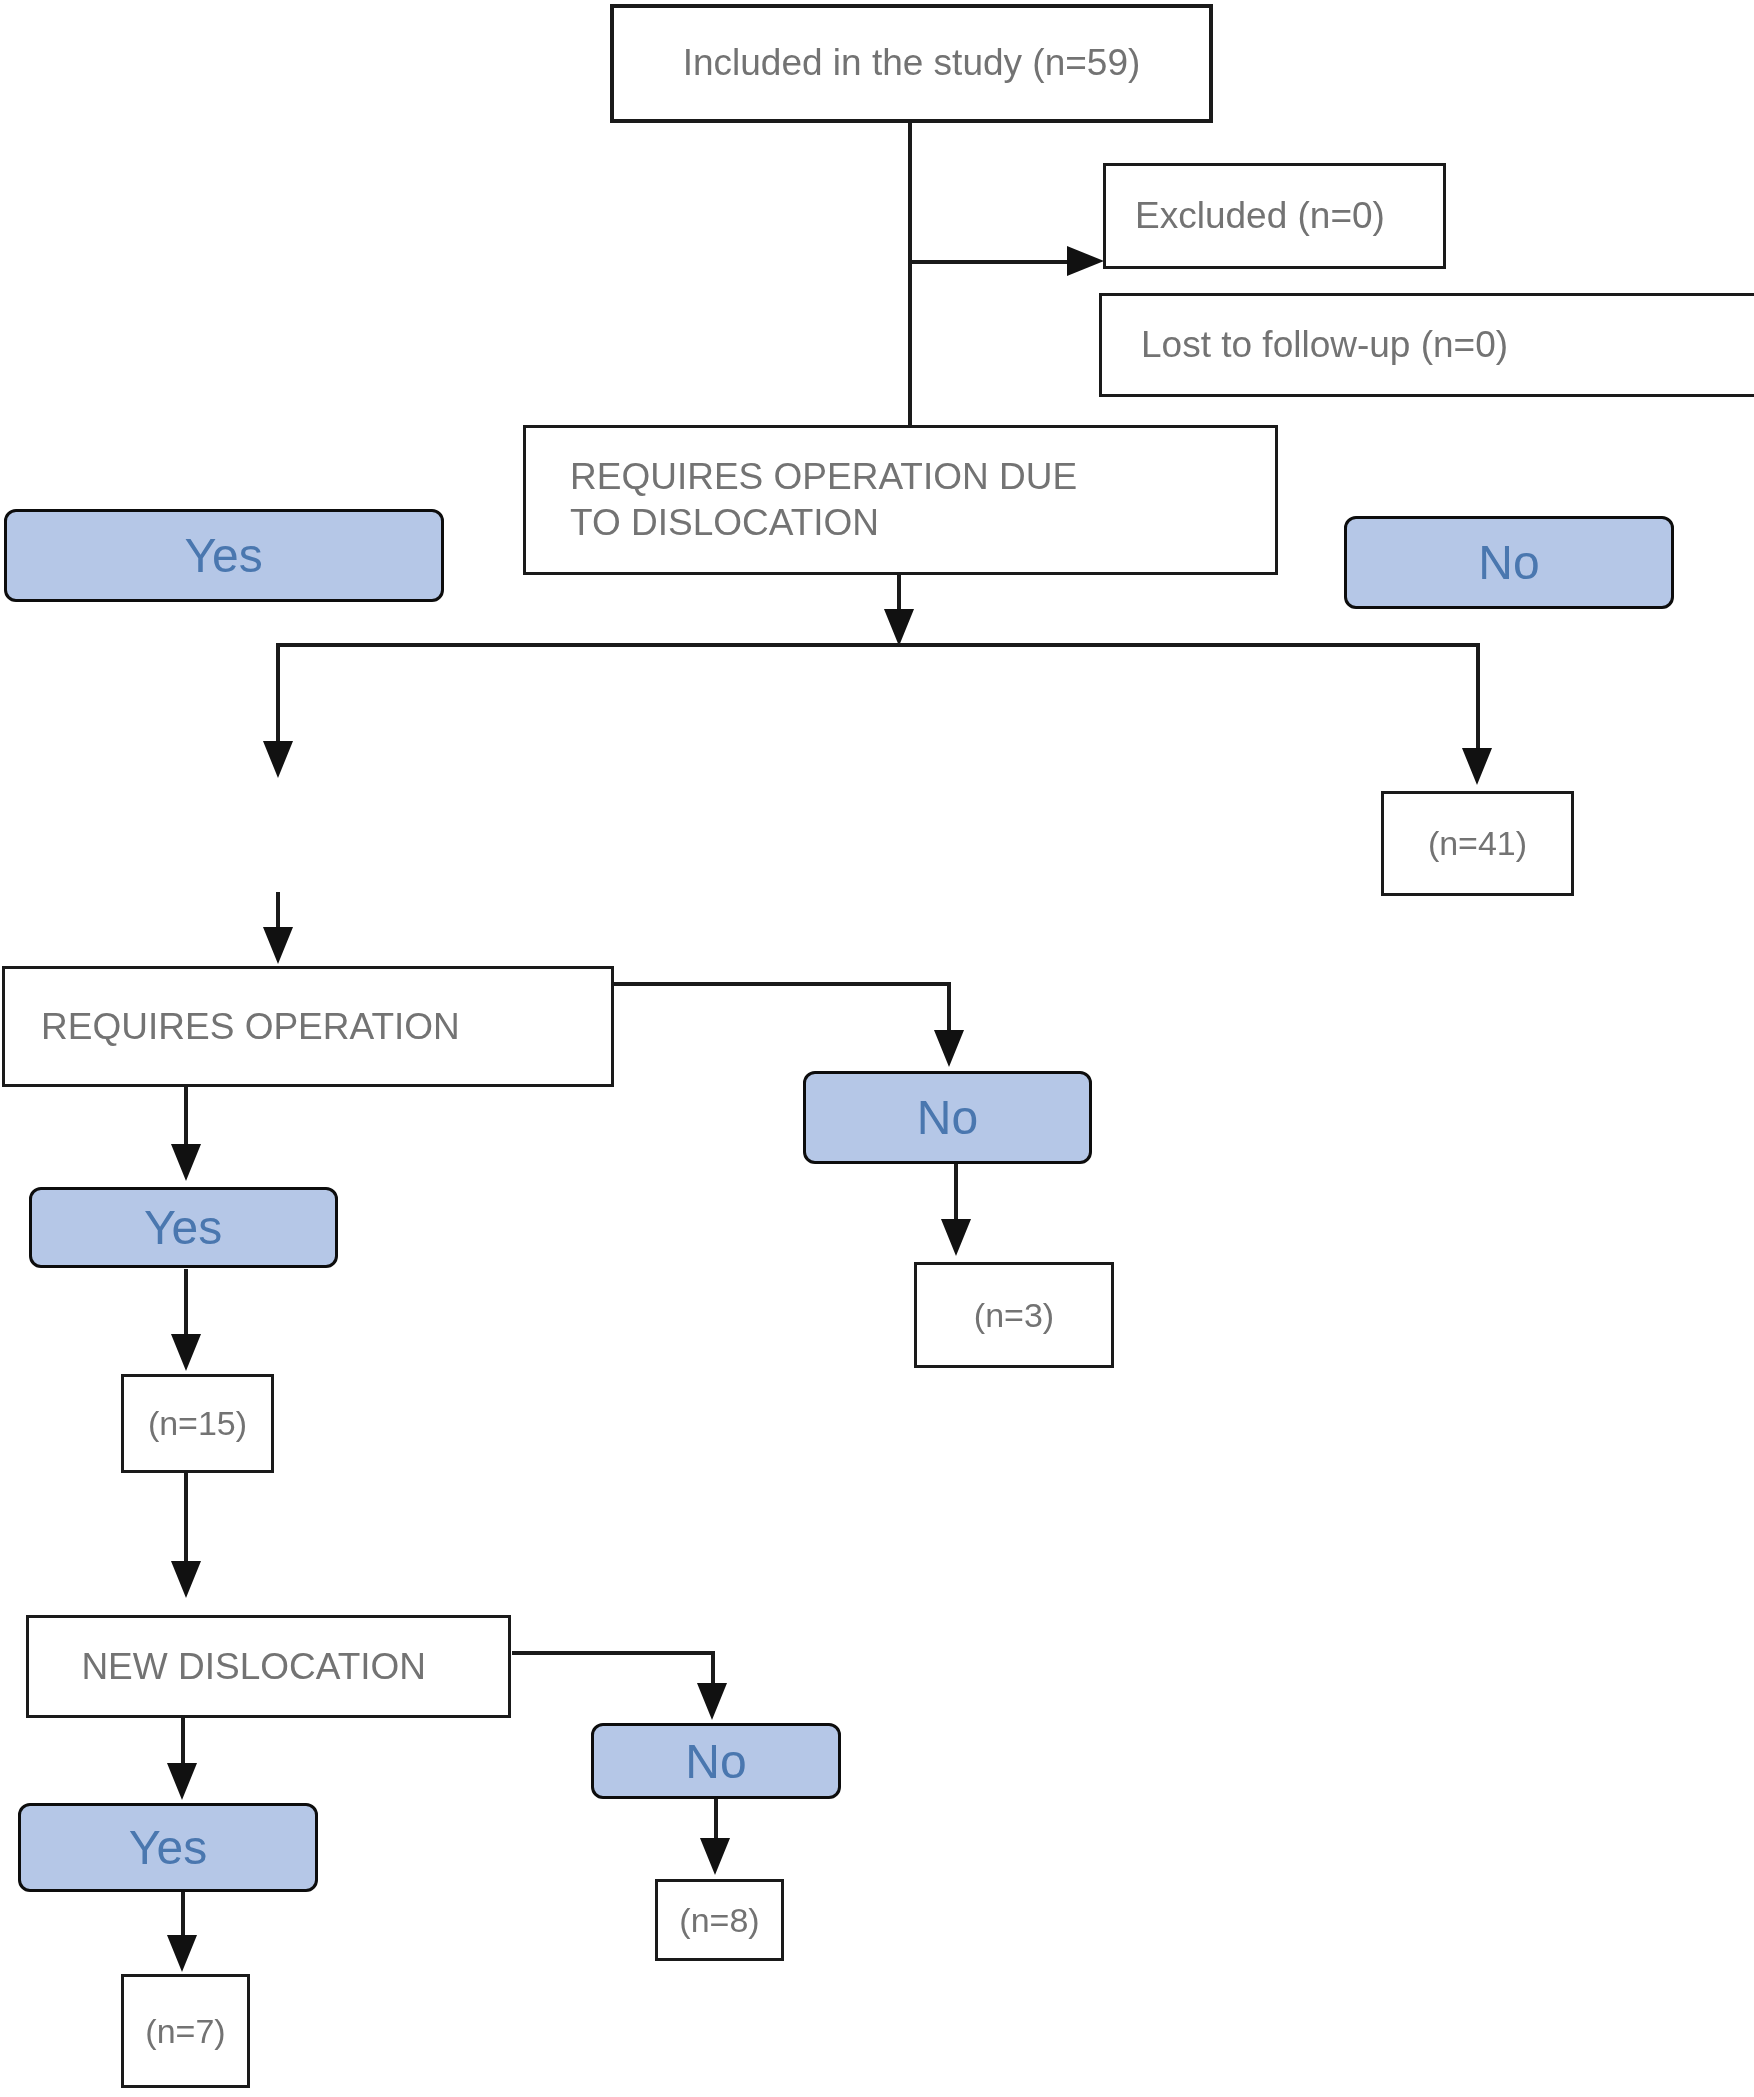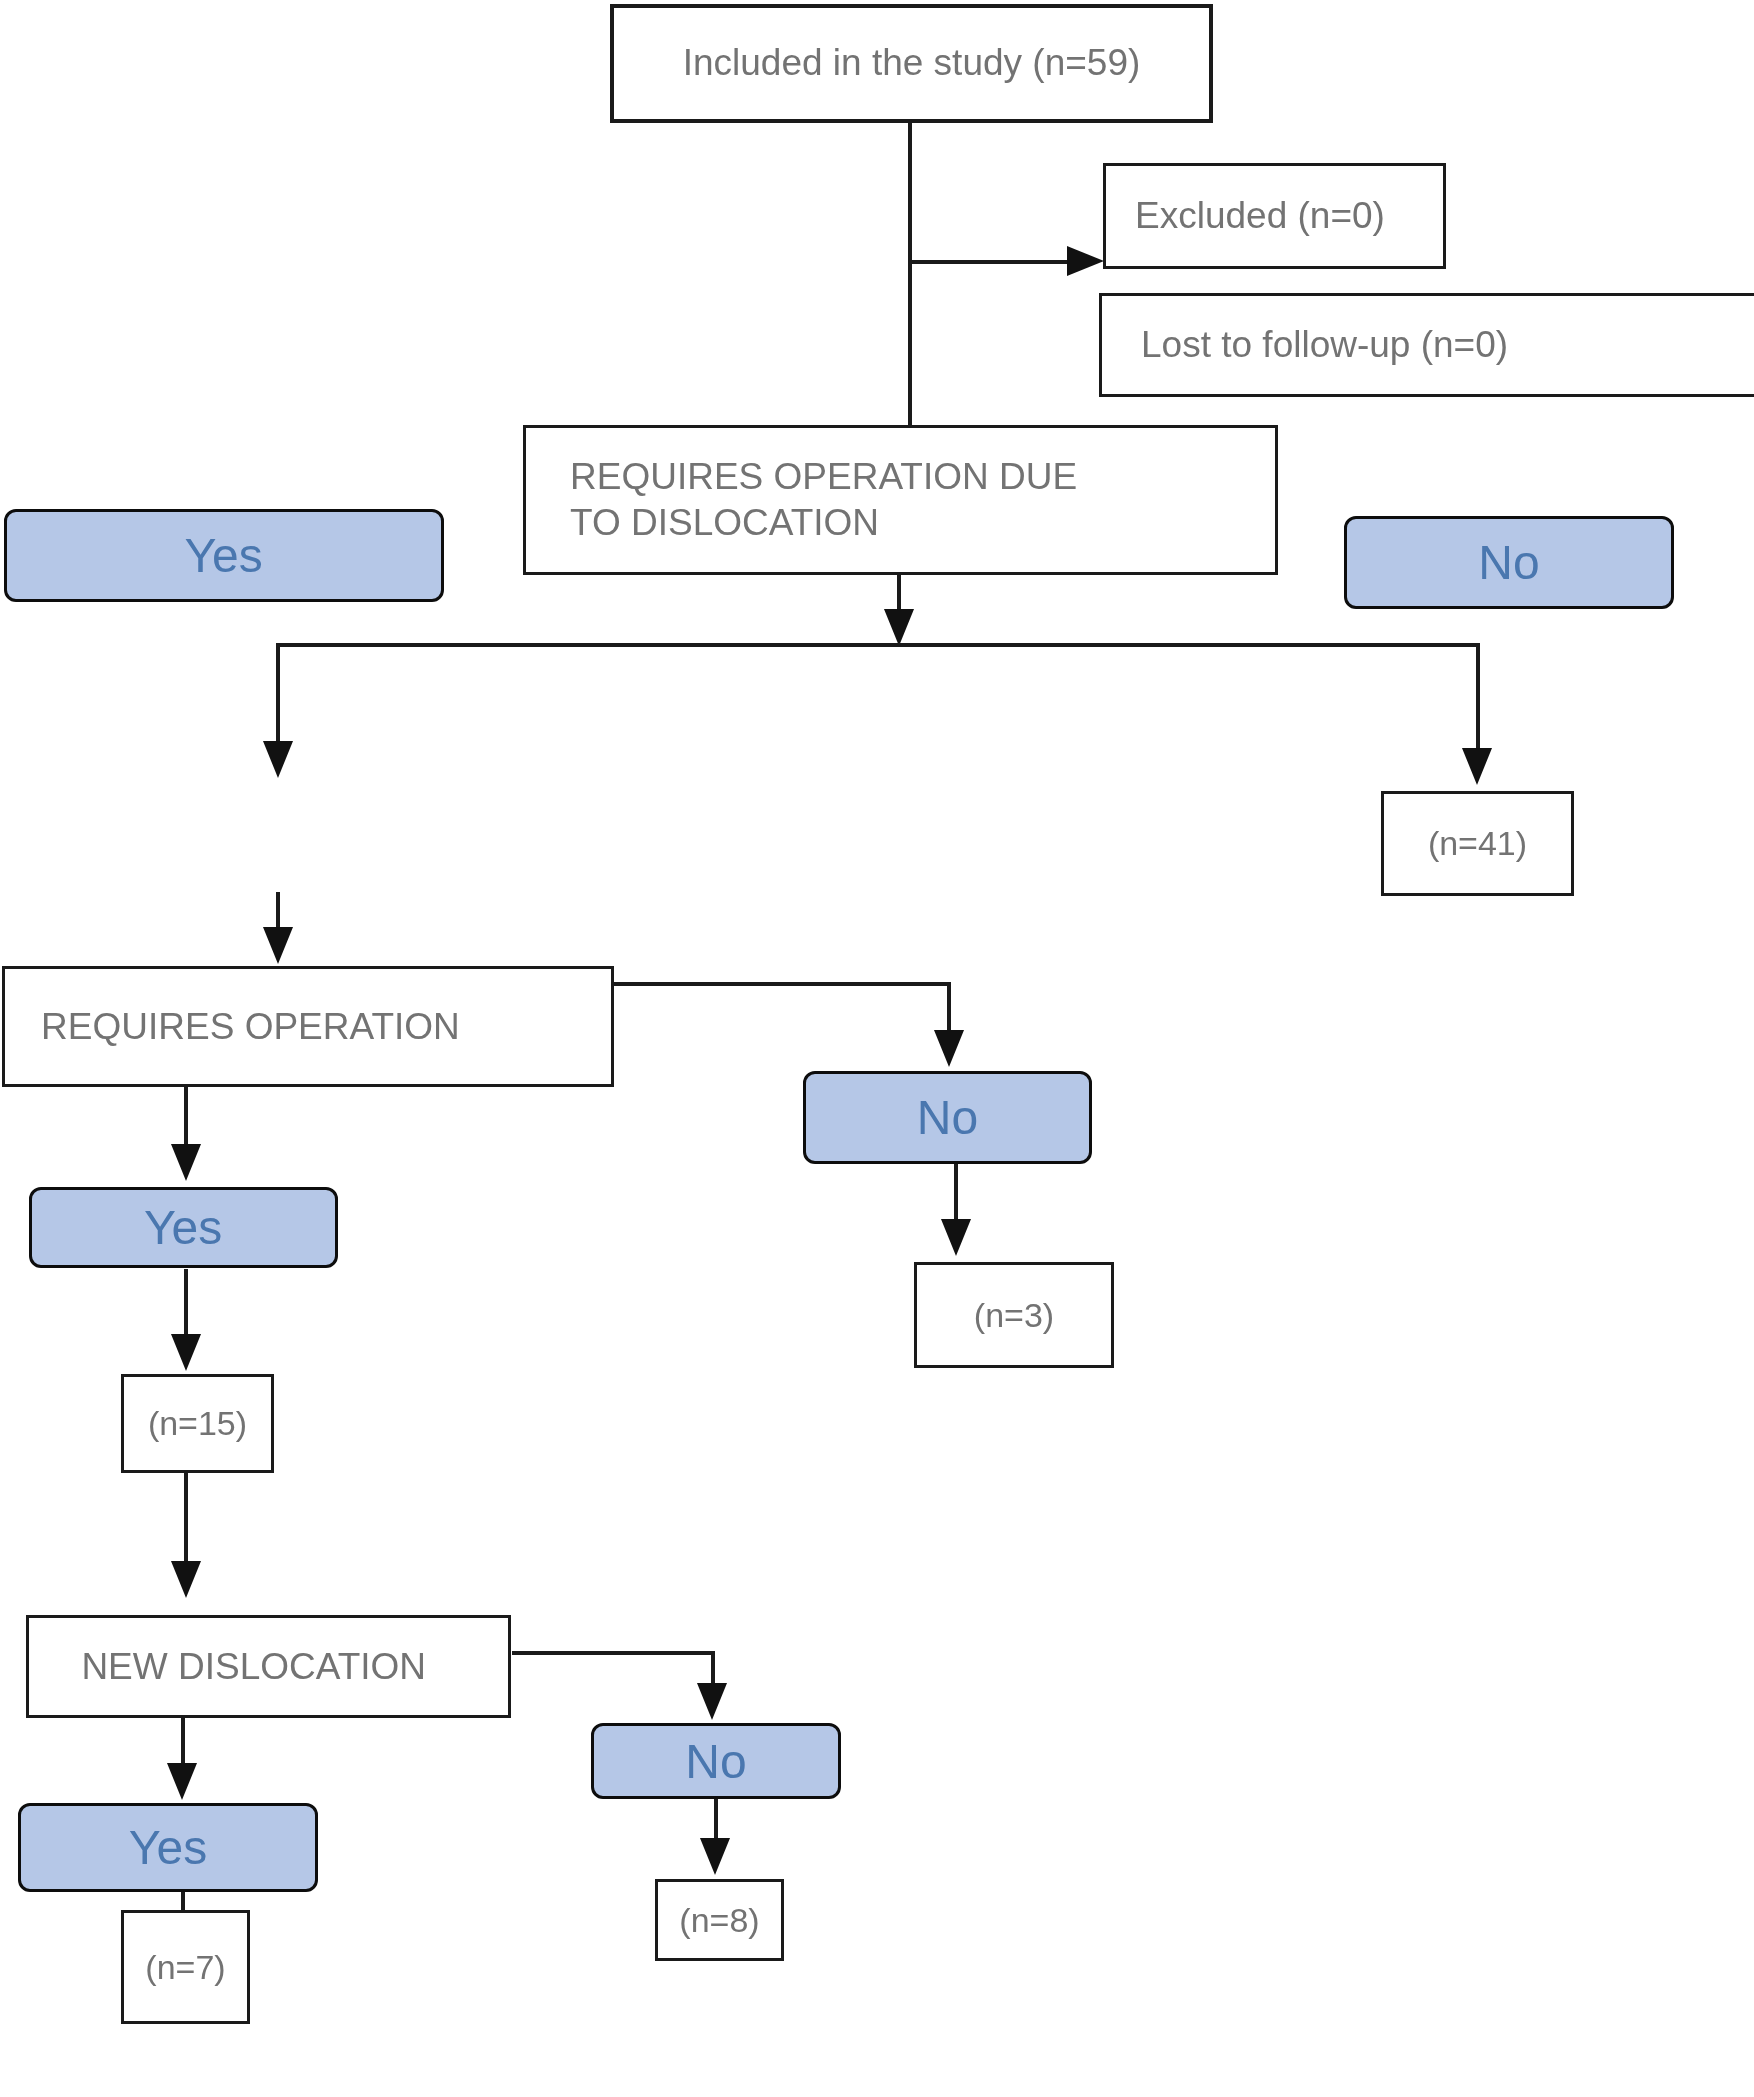--- a/index.html
+++ b/index.html
@@ -62,21 +62,21 @@
   #no1      { left: 1344px; top: 516px; width: 330px;  height: 93px; }
   #n18      { left: 176px;  top: 780px; width: 205px; height: 112px; }
   #n41      { left: 1381px; top: 791px; width: 193px; height: 105px; }
   #ro       { left: 2.1px;    top: 966px; width: 612px; height: 121px; padding-left: 36px; }
   #no2      { left: 803px; top: 1071px; width: 289px; height: 93px; }
   #n3       { left: 914px; top: 1262px; width: 200px; height: 106px; }
   #yes2     { left: 28.6px;   top: 1187px; width: 309px; height: 81px; }
   #n15      { left: 121px;  top: 1374px; width: 153px; height: 99px; }
   #newdis   { left: 26.4px;   top: 1601px; width: 485px; height: 103px; padding-left: 52px; margin-top: 14px; }
   #yes3     { left: 18px;   top: 1803px; width: 300px; height: 89px; }
-  #n7       { left: 121px;  top: 1910px; width: 129px; height: 114px; }
+  #n7       { left: 121px;  top: 1974px; width: 129px; height: 114px; }
   #no3      { left: 591px;  top: 1723px; width: 250px; height: 76px; }
   #n8       { left: 655px;  top: 1879px; width: 129px; height: 82px; }
 
   
   #l1  { left: 908px; top: 123px;  height: 303px; }
   #l2  { left: 910px; top: 260px;  width: 161px; }
   #a2  { left: 1067px; top: 246px; }
   #l3  { left: 897px; top: 575px;  height: 37px; }
   #a3  { left: 884px; top: 609px; }
   #l4  { left: 276px;  top: 643px;  width: 1202px; }

